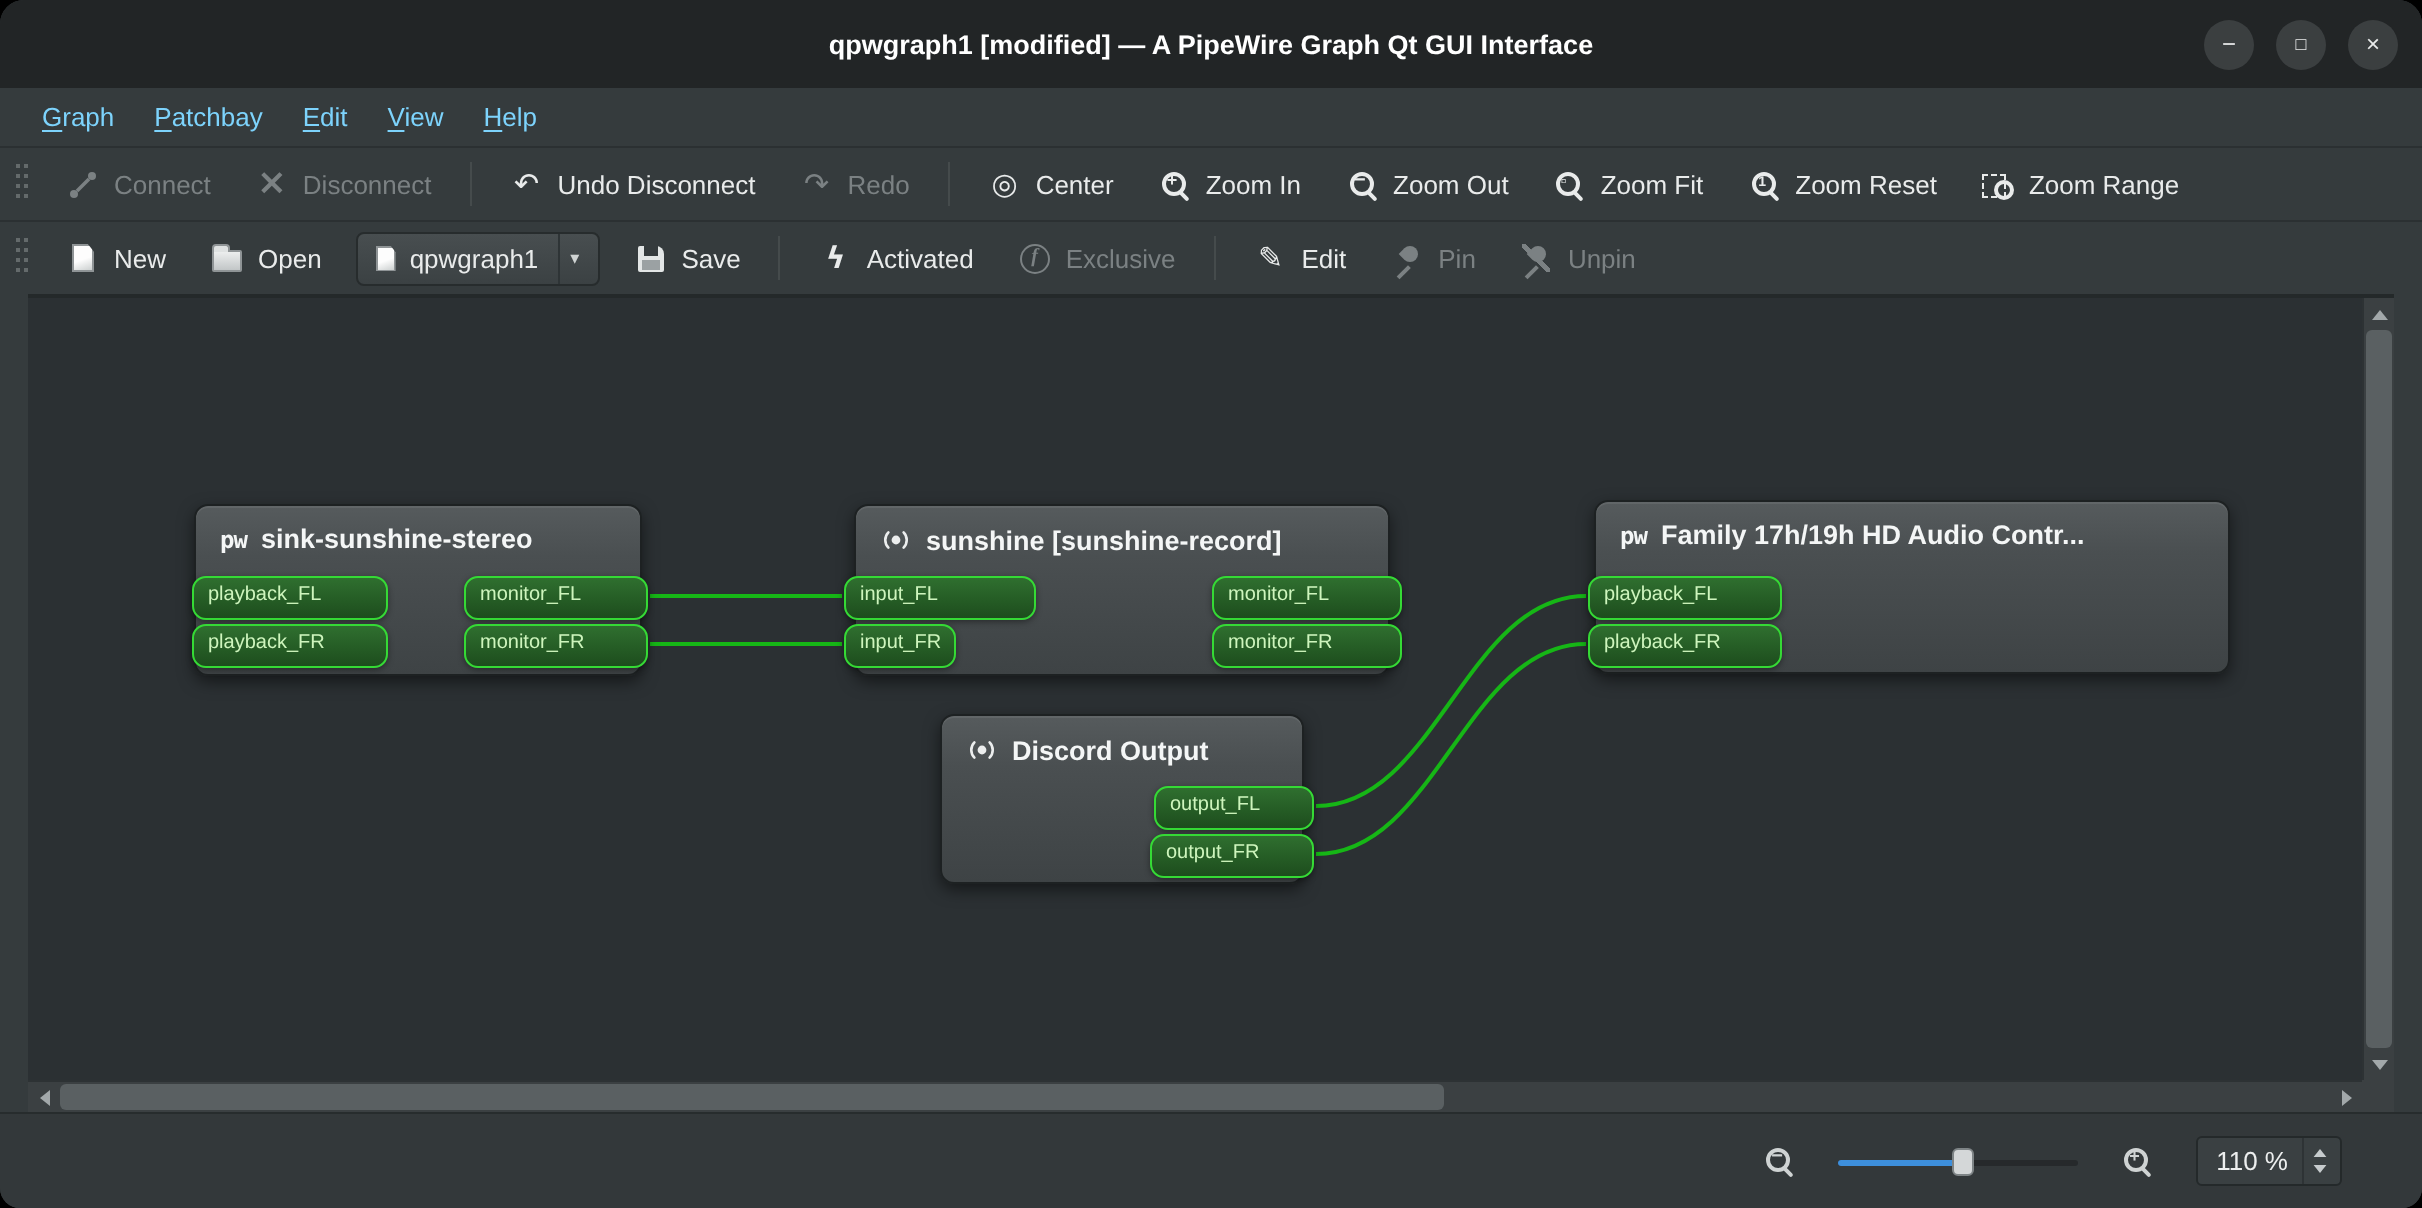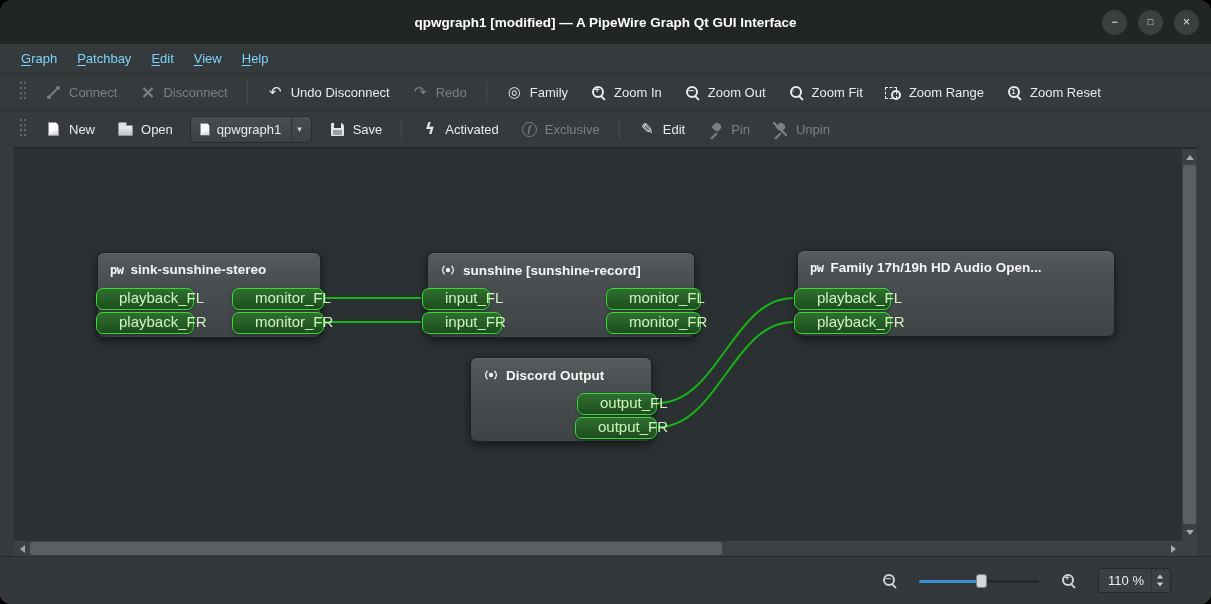--- a/index.html
+++ b/index.html
@@ -14,21 +14,21 @@
   .win-controls{position:absolute;right:12px;top:0;height:100%;display:flex;align-items:center;gap:11px}
   .win-btn{width:25px;height:25px;border-radius:50%;background:#3b3f40;color:#e8eaea;display:flex;
            align-items:center;justify-content:center;font-size:12px;line-height:1;cursor:default}
   .win-btn.max{font-size:9px}
   
   .menubar{height:29px;background:#353b3d;display:flex;align-items:center;padding:0 12px;gap:2px;flex:none}
   .menu-item{color:#7dd3fc;font-size:13px;padding:4px 9px;border-radius:3px;white-space:nowrap}
   .menu-item u{text-decoration:underline;text-underline-offset:2px}
   
   .toolbar{height:37px;background:#353b3d;border-top:1px solid #2b3032;display:flex;align-items:center;
-           padding:0 18px;gap:2px;flex:none}
+           padding:0 6px;gap:2px;flex:none}
   .tb-handle{width:7px;height:20px;margin:0 6px 0 2px;flex:none;background-repeat:no-repeat;
     background-image:repeating-linear-gradient(#646a6b 0 2px,transparent 2px 5px),
                      repeating-linear-gradient(#646a6b 0 2px,transparent 2px 5px);
     background-size:2px 100%,2px 100%;background-position:0 0,4px 0}
   .tb-sep{width:1px;height:22px;background:#2a2f30;border-right:1px solid #454b4c;margin:0 7px;flex:none}
   .tb-btn{display:flex;align-items:center;gap:7px;padding:6px 10px;border-radius:3px;color:#e9ebeb;
           font-size:13px;line-height:1;white-space:nowrap}
   .tb-btn.disabled{color:#7b8183}
   .tb-ic{width:17px;height:16px;display:flex;align-items:center;justify-content:center;flex:none}
   .glyph{font-size:15px;line-height:1;font-family:"DejaVu Sans",sans-serif}
@@ -79,22 +79,22 @@
   .canvas{position:relative;overflow:hidden;background:#2b3033}
   .wires{position:absolute;left:0;top:0}
   .wires path{stroke:#16b616;stroke-width:2;fill:none}
   .node{position:absolute;border-radius:7px;border:1px solid #1d2122;
         background:linear-gradient(#565b5d 0%,#4a4f51 30%,#3e4345 100%);
         box-shadow:0 3px 8px rgba(0,0,0,.5),inset 0 1px 0 rgba(255,255,255,.07)}
   .node-header{display:flex;align-items:center;gap:7px;padding:9px 12px 0;color:#f4f6f6;
                font-size:13.5px;font-weight:700;white-space:nowrap;overflow:hidden}
   .pw-glyph{font-size:12px;font-weight:700;letter-spacing:-0.5px;font-family:"DejaVu Sans Mono",monospace}
   .port{position:absolute;height:22px;border:1.5px solid #35da35;border-radius:7px;
-        background:linear-gradient(#2f6f2f,#1d4d1d);color:#cef5bd;font-size:15px;line-height:18px;
-        padding:0 22px;white-space:nowrap;box-shadow:0 1px 3px rgba(0,0,0,.4)}
+        background:linear-gradient(#2f6f2f,#1d4d1d);color:#cef5bd;font-size:10px;line-height:18px;
+        padding:0 7px;white-space:nowrap;box-shadow:0 1px 3px rgba(0,0,0,.4)}
   
   .vscroll,.hscroll,.corner{background:#3b4042;position:relative}
   .vscroll{border-left:1px solid #2d3234}
   .hscroll{border-top:1px solid #2d3234}
   .sb-btn{position:absolute;width:16px;height:16px;display:flex;align-items:center;justify-content:center}
   .tri{width:0;height:0}
   .tri.up{border:4px solid transparent;border-top:none;border-bottom:5px solid #a2a8aa}
   .tri.down{border:4px solid transparent;border-bottom:none;border-top:5px solid #a2a8aa}
   .tri.left{border:4px solid transparent;border-left:none;border-right:5px solid #a2a8aa}
   .tri.right{border:4px solid transparent;border-right:none;border-left:5px solid #a2a8aa}
@@ -164,21 +164,21 @@
       <span class="tb-ic glyph">↶</span>
       <span>Undo Disconnect</span>
     </div>
     <div class="tb-btn disabled">
       <span class="tb-ic glyph">↷</span>
       <span>Redo</span>
     </div>
     <div class="tb-sep"></div>
     <div class="tb-btn">
       <span class="tb-ic glyph">◎</span>
-      <span>Family</span>
+      <span>Center</span>
     </div>
     <div class="tb-btn">
       <span class="tb-ic">
           <span class="mag m-in">
             <i></i>
           </span>
         </span>
       <span>Zoom In</span>
     </div>
     <div class="tb-btn">
@@ -192,31 +192,31 @@
     <div class="tb-btn">
       <span class="tb-ic">
           <span class="mag m-fit">
             <i></i>
           </span>
         </span>
       <span>Zoom Fit</span>
     </div>
     <div class="tb-btn">
       <span class="tb-ic">
-          <span class="icon-range"></span>
-        </span>
-      <span>Zoom Range</span>
-    </div>
-    <div class="tb-btn">
-      <span class="tb-ic">
           <span class="mag m-reset">
             <i></i>
           </span>
         </span>
       <span>Zoom Reset</span>
+    </div>
+    <div class="tb-btn">
+      <span class="tb-ic">
+          <span class="icon-range"></span>
+        </span>
+      <span>Zoom Range</span>
     </div>
   </div>
 
   <div class="toolbar">
     <div class="tb-handle"></div>
     <div class="tb-btn">
       <span class="tb-ic">
           <span class="icon-page"></span>
         </span>
       <span>New</span>
@@ -290,30 +290,30 @@
       </div>
 
       <div class="node" style="left:413px;top:103px;width:268px;height:86px">
         <div class="node-header">
           <svg width="16" height="16" viewBox="0 0 16 16">
               <circle cx="8" cy="8" r="2.2" fill="#eceeee"></circle>
               <path d="M4.2 4.2a5.4 5.4 0 0 0 0 7.6M11.8 4.2a5.4 5.4 0 0 1 0 7.6" stroke="#eceeee" stroke-width="1.3" fill="none" stroke-linecap="round"></path>
             </svg>
           <span>sunshine [sunshine-record]</span>
         </div>
-        <div class="port" style="left:-6px;top:35px;width:68px">input_FL</div>
-        <div class="port" style="left:-6px;top:59px;width:80px">input_FR</div>
+        <div class="port" style="left:-6px;top:35px;width:96px">input_FL</div>
+        <div class="port" style="left:-6px;top:59px;width:56px">input_FR</div>
         <div class="port" style="right:-7px;top:35px;width:95px">monitor_FL</div>
         <div class="port" style="right:-7px;top:59px;width:95px">monitor_FR</div>
       </div>
 
       <div class="node" style="left:783px;top:101px;width:318px;height:87px">
         <div class="node-header">
           <span class="pw-glyph">pw</span>
-          <span>Family 17h/19h HD Audio Open...</span>
+          <span>Family 17h/19h HD Audio Contr...</span>
         </div>
         <div class="port" style="left:-4px;top:37px;width:97px">playback_FL</div>
         <div class="port" style="left:-4px;top:61px;width:97px">playback_FR</div>
       </div>
 
       <div class="node" style="left:456px;top:208px;width:182px;height:85px">
         <div class="node-header">
           <svg width="16" height="16" viewBox="0 0 16 16">
               <circle cx="8" cy="8" r="2.2" fill="#eceeee"></circle>
               <path d="M4.2 4.2a5.4 5.4 0 0 0 0 7.6M11.8 4.2a5.4 5.4 0 0 1 0 7.6" stroke="#eceeee" stroke-width="1.3" fill="none" stroke-linecap="round"></path>

